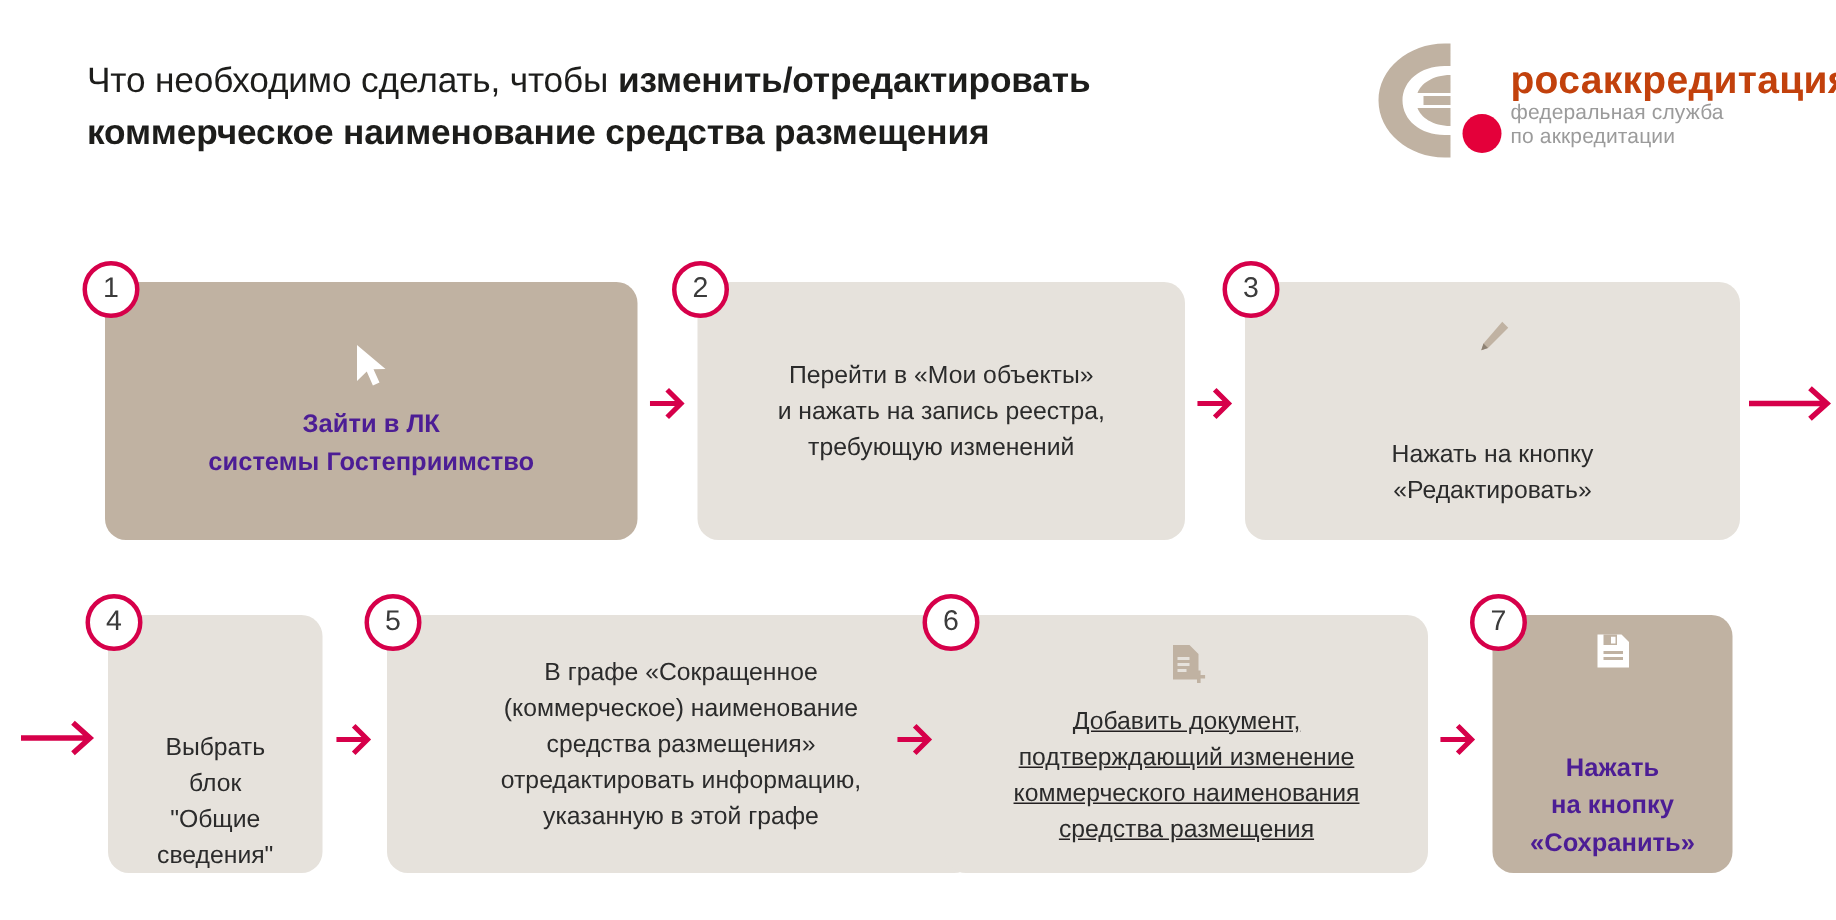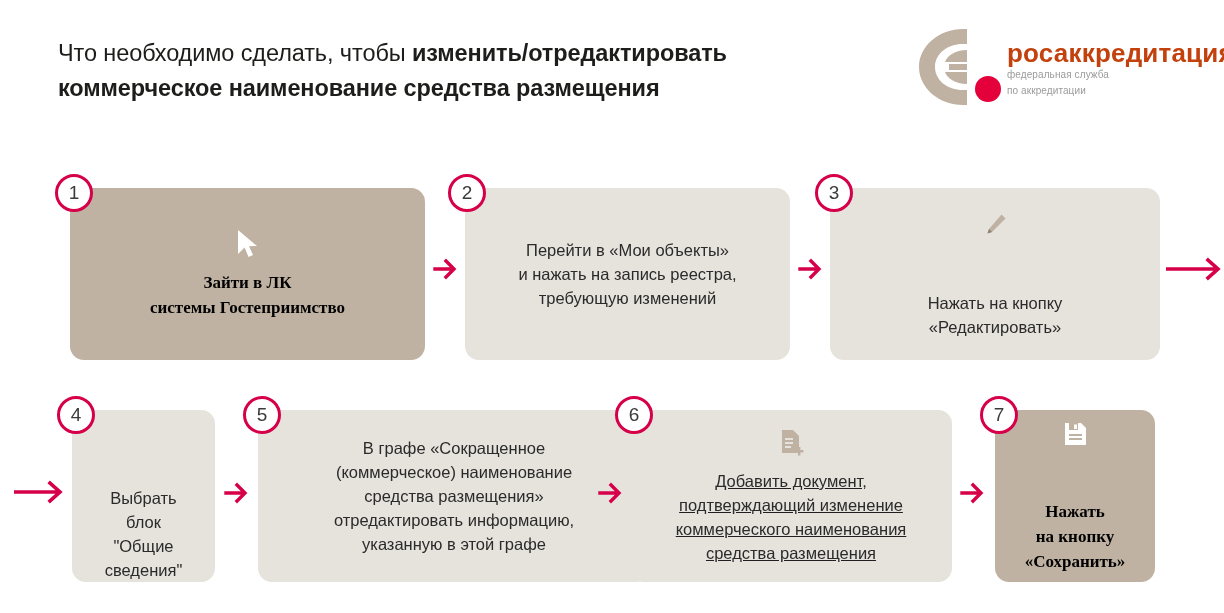--- a/index.html
+++ b/index.html
@@ -69,21 +69,21 @@
   .logo-name {
     font-size: 26px;
     font-weight: 700;
     color: #c2410c;
     letter-spacing: 0.2px;
     line-height: 22px;
     white-space: nowrap;
   }
   .logo-sub {
     margin-top: 3px;
-    font-size: 10px;
+    font-size: 14px;
     line-height: 15.5px;
     color: #9b9b9b;
     letter-spacing: 0.1px;
     white-space: nowrap;
   }
 
   
   .flow { position: absolute; left: 0; top: 0; width: 1224px; height: 613px; }
 
   .card {
@@ -102,25 +102,24 @@
     text-align: center;
     white-space: pre-line;
   }
   .card.light .card-text {
     color: #2b2b2b;
     font-size: 16.5px;
     line-height: 24px;
     font-weight: 400;
   }
   .card.dark .card-text {
-    color: #000000;
+    color: #4c1d95;
     font-size: 17px;
     line-height: 25px;
     font-weight: 700;
-    font-family: Liberation Serif, serif;
   }
 
   .card-icon {
     display: block;
     margin-bottom: 10px;
     line-height: 0;
   }
 
   
   .badge {

